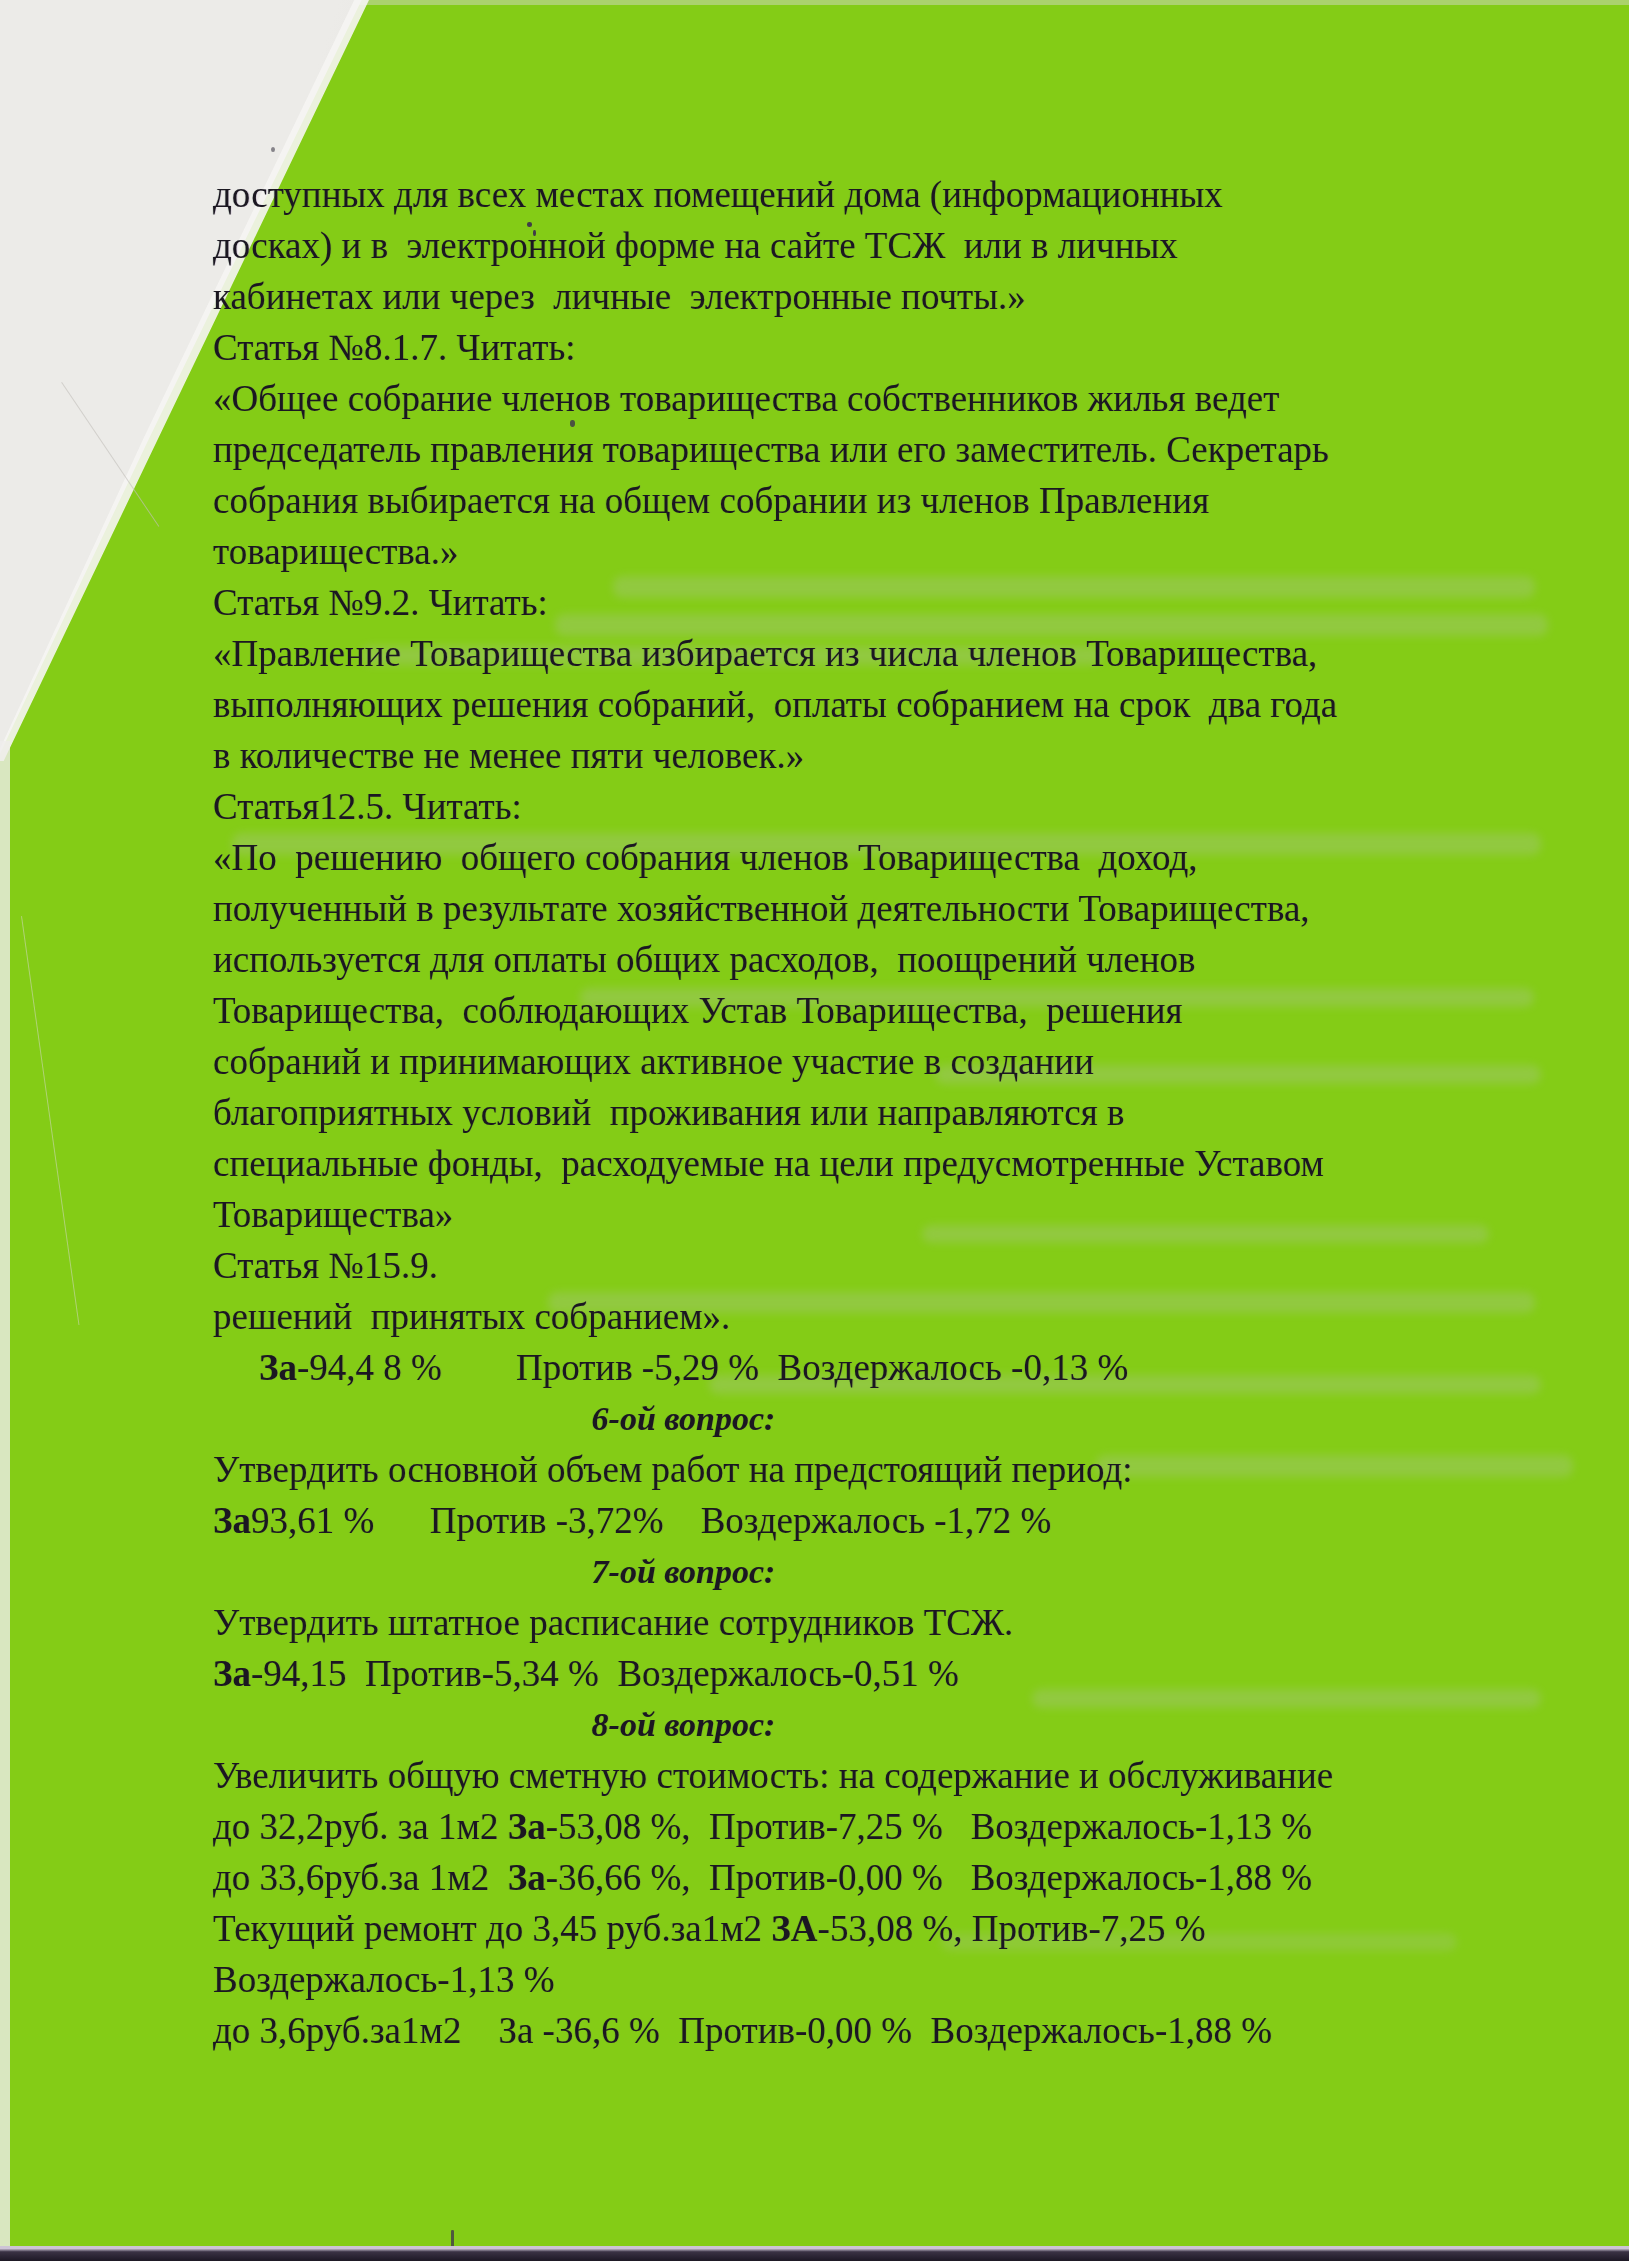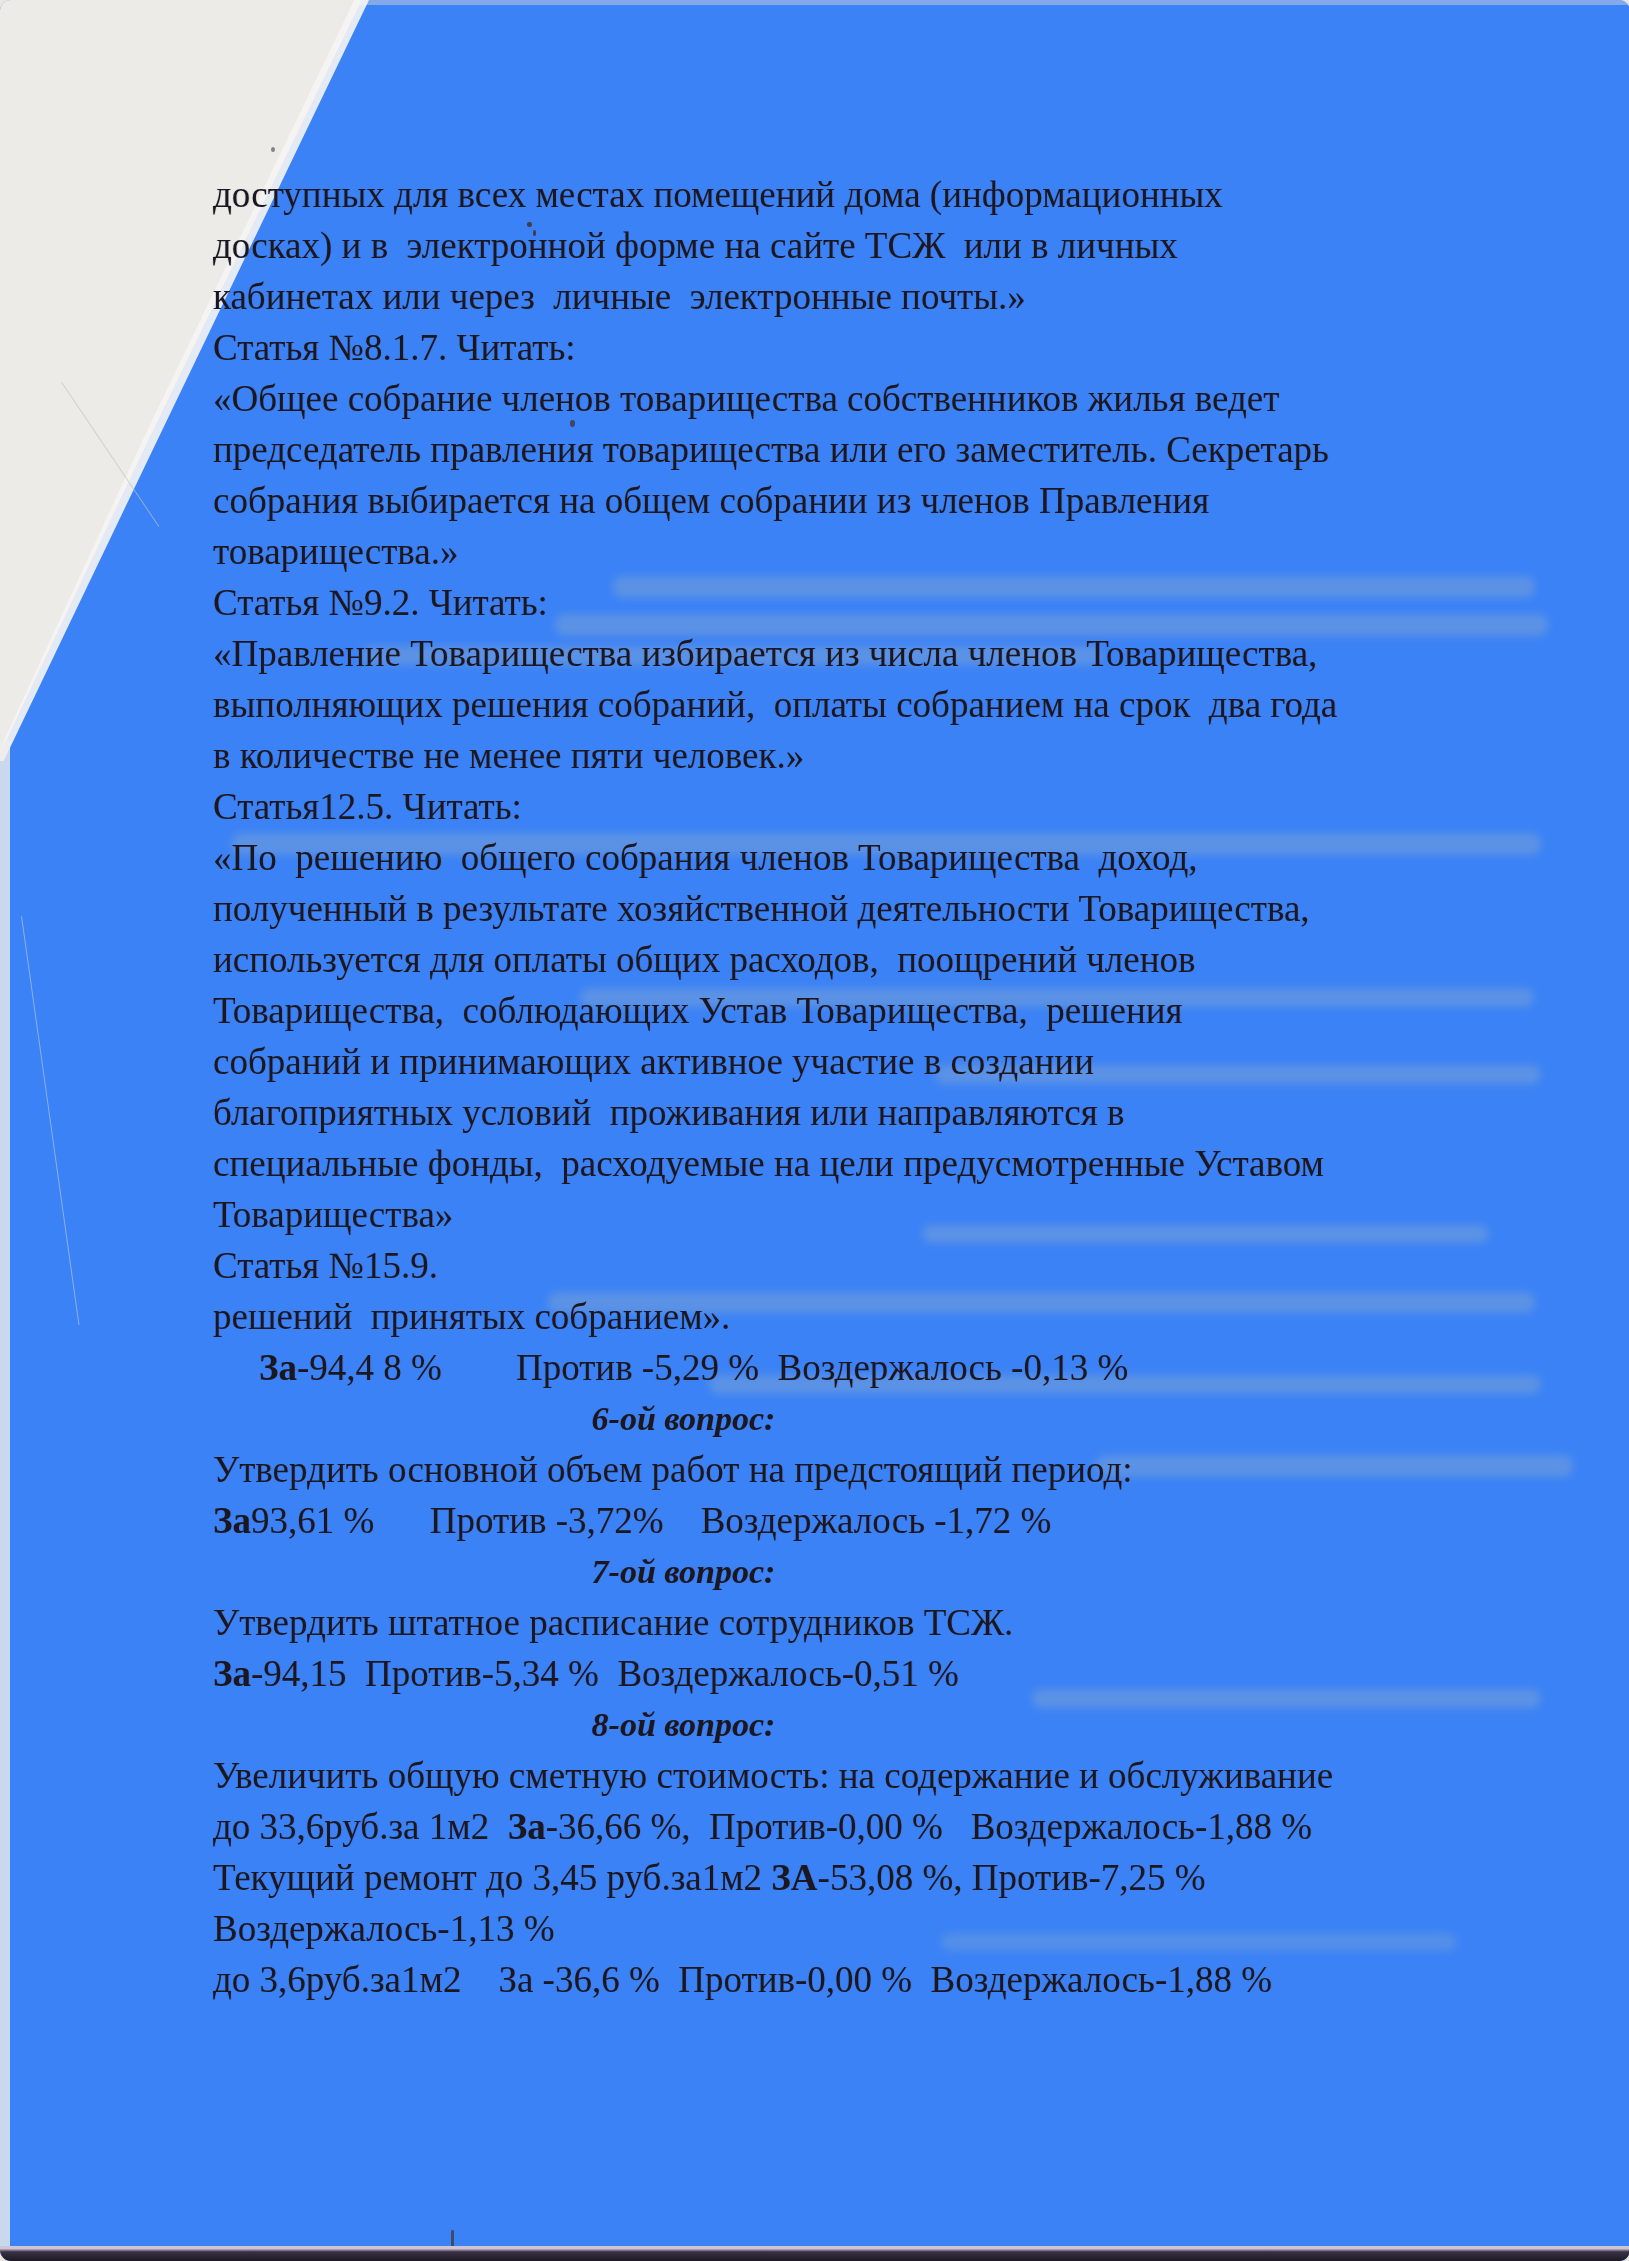--- a/index.html
+++ b/index.html
@@ -87,21 +87,21 @@
   .line b{font-weight:700;}
   .line.heading{
     font-weight:700;font-style:italic;
     text-align:center;margin-right:303px;font-size:34px;
   }
   .line.indent{padding-left:46px;}
 </style>
 </head>
 <body style="background: rgb(233, 231, 228);">
 
-<div class="page" style="background: #3b82f6; border-radius: 11px;">
+<div class="page" style="background: #84cc16;">
   <div class="top-edge"></div>
   <div class="fold"></div>
   <div class="fold-edge"></div>
   <div class="crease-a"></div>
   <div class="crease-b"></div>
   <div class="left-band"></div>
 
   <div class="ghost g1"></div>
   <div class="ghost g2"></div>
   <div class="ghost g3"></div>
@@ -147,20 +147,21 @@
       <p class="line text"><span></span><b></b><span>решений  принятых собранием».</span></p>
       <p class="line vote indent"><span></span><b>За</b><span>-94,4 8 %        Против -5,29 %  Воздержалось -0,13 %</span></p>
       <p class="line heading"><span></span><b></b><span>6-ой вопрос:</span></p>
       <p class="line text"><span></span><b></b><span>Утвердить основной объем работ на предстоящий период:</span></p>
       <p class="line vote"><span></span><b>За</b><span>93,61 %      Против -3,72%    Воздержалось -1,72 %</span></p>
       <p class="line heading"><span></span><b></b><span>7-ой вопрос:</span></p>
       <p class="line text"><span></span><b></b><span>Утвердить штатное расписание сотрудников ТСЖ.</span></p>
       <p class="line vote"><span></span><b>За</b><span>-94,15  Против-5,34 %  Воздержалось-0,51 %</span></p>
       <p class="line heading"><span></span><b></b><span>8-ой вопрос:</span></p>
       <p class="line text"><span></span><b></b><span>Увеличить общую сметную стоимость: на содержание и обслуживание</span></p>
+      <p class="line vote"><span>до 32,2руб. за 1м2 </span><b>За</b><span>-53,08 %,  Против-7,25 %   Воздержалось-1,13 %</span></p>
       <p class="line vote"><span>до 33,6руб.за 1м2  </span><b>За</b><span>-36,66 %,  Против-0,00 %   Воздержалось-1,88 %</span></p>
       <p class="line vote"><span>Текущий ремонт до 3,45 руб.за1м2 </span><b>ЗА</b><span>-53,08 %, Против-7,25 %</span></p>
       <p class="line text"><span></span><b></b><span>Воздержалось-1,13 %</span></p>
       <p class="line text"><span></span><b></b><span>до 3,6руб.за1м2    За -36,6 %  Против-0,00 %  Воздержалось-1,88 %</span></p>
     </div>
 
   <div class="bottom-strip"></div>
 </div>
 
 

